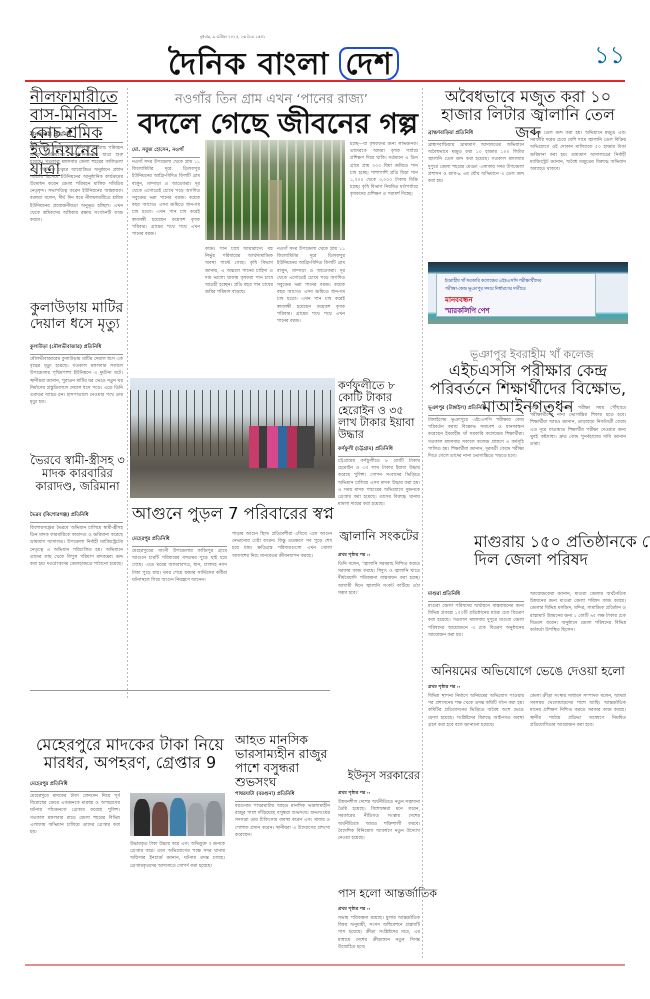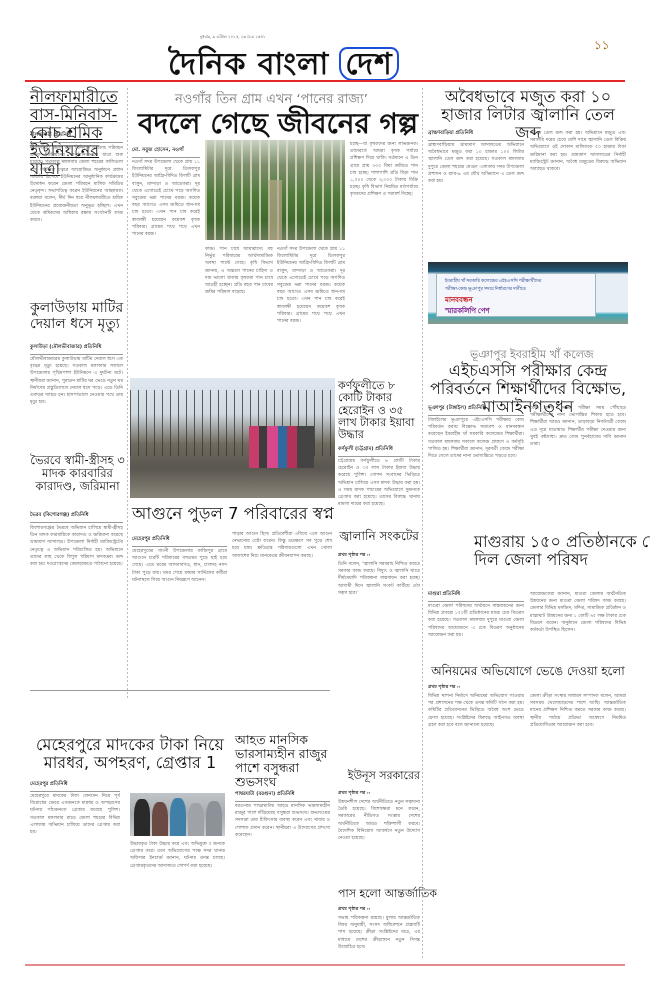--- a/index.html
+++ b/index.html
@@ -3,21 +3,21 @@
 <meta charset="utf-8">
 <style>
   * { box-sizing: border-box; margin: 0; padding: 0; }
   html, body { width: 650px; height: 999px; background: #ffffff; overflow: hidden; }
   body { position: relative; font-family: "DejaVu Serif", serif; color: #1a1a1a; }
 
   .masthead { position: absolute; left: 0; top: 0; width: 650px; height: 82px; }
   .dateline { position: absolute; left: 200px; top: 34px; font-size: 4px; color: #444; white-space: nowrap; }
   .logo { position: absolute; left: 168px; top: 40px; font-family: "DejaVu Sans", sans-serif; font-weight: bold; font-size: 30px; letter-spacing: 1px; color: #111; white-space: nowrap; }
   .logo .boxed { display: inline-block; border: 2px solid #1d4ed8; border-radius: 8px 8px 14px 14px; padding: 0 4px; margin-left: 10px; line-height: 30px; }
-  .pagenum { position: absolute; left: 594px; top: 36px; font-size: 12px; color: #a16207; }
+  .pagenum { position: absolute; left: 594px; top: 36px; font-size: 24px; color: #0369a1; }
   .redrule { position: absolute; left: 25px; top: 80px; width: 600px; height: 2px; background: #e2262a; }
   .redrule-bottom { position: absolute; left: 25px; top: 964px; width: 600px; height: 2px; background: #e48b8e; }
 
   .head { position: absolute; font-family: "DejaVu Sans", sans-serif; color: #111; line-height: 1.12; }
   .kicker { position: absolute; font-family: "DejaVu Sans", sans-serif; color: #777; font-size: 13px; white-space: nowrap; }
   .byline { position: absolute; font-family: "DejaVu Sans", sans-serif; font-size: 5px; font-weight: bold; color: #333; border-bottom: 1px solid #999; padding-bottom: 3px; }
   .body-text { position: absolute; font-size: 4.6px; line-height: 7.2px; color: #555; text-align: justify; overflow: hidden; }
   .contd { position: absolute; font-family: "DejaVu Sans", sans-serif; font-size: 4.5px; font-weight: bold; color: #333; }
   .vrule { position: absolute; width: 1px; background: repeating-linear-gradient(to bottom, #bbb 0 2px, transparent 2px 4px); }
   .hrule { position: absolute; height: 1px; background: #999; }
@@ -112,21 +112,21 @@
 <div class="byline" style="left:428px;top:590px;width:96px;">মাগুরা প্রতিনিধি</div>
 <div class="body-text" style="left:428px;top:602px;width:96px;height:58px;">মাগুরা জেলা পরিষদের অর্থায়নে বাস্তবায়নের জন্য বিভিন্ন প্রকল্পে ১৫০টি প্রতিষ্ঠানের মাঝে চেক বিতরণ করা হয়েছে। গতকাল মঙ্গলবার দুপুরে মাগুরা জেলা পরিষদের আয়োজনে এ চেক বিতরণ অনুষ্ঠানের আয়োজন করা হয়।</div>
 <div class="body-text" style="left:530px;top:590px;width:96px;height:70px;">আয়োজকেরা জানান, মাগুরা জেলার অর্থনৈতিক উন্নয়নের জন্য মাগুরা জেলা পরিষদ কাজ করছে। জেলার বিভিন্ন মসজিদ, মন্দির, সামাজিক প্রতিষ্ঠান ও রাস্তাঘাট উন্নয়নের জন্য ১ কোটি ৬৫ লক্ষ টাকার চেক বিতরণ করেন। অনুষ্ঠানে জেলা পরিষদের বিভিন্ন কর্মকর্তা উপস্থিত ছিলেন।</div>
 
 <div class="head" style="left:428px;top:665px;width:200px;font-size:12px;text-align:center;white-space:nowrap;">অনিয়মের অভিযোগে ভেঙে দেওয়া হলো</div>
 <div class="contd" style="left:428px;top:684px;">প্রথম পৃষ্ঠার পর ››</div>
 <div class="body-text" style="left:428px;top:692px;width:96px;height:270px;">বিভিন্ন স্থাপনা নির্মাণে অনিয়মের অভিযোগ পাওয়ার পর প্রশাসনের পক্ষ থেকে তদন্ত কমিটি গঠন করা হয়। কমিটির প্রতিবেদনের ভিত্তিতে অবৈধ অংশ ভেঙে ফেলা হয়েছে। সংশ্লিষ্টদের বিরুদ্ধে আইনগত ব্যবস্থা গ্রহণ করা হবে বলে জানানো হয়েছে।</div>
 <div class="body-text" style="left:530px;top:692px;width:96px;height:270px;">জেলা ক্রীড়া সংস্থার সাধারণ সম্পাদক বলেন, আমরা সবসময় খেলোয়াড়দের পাশে আছি। আন্তর্জাতিক মানের প্রশিক্ষণ নিশ্চিত করতে সরকার কাজ করছে। স্থানীয় পর্যায়ে প্রতিভা অন্বেষণে নিয়মিত প্রতিযোগিতার আয়োজন করা হবে।</div>
 
 <div class="hrule" style="left:30px;top:690px;width:300px;"></div>
-<div class="head" style="left:30px;top:736px;width:200px;font-size:16px;text-align:center;">মেহেরপুরে মাদকের টাকা নিয়ে মারধর, অপহরণ, গ্রেপ্তার 1</div>
+<div class="head" style="left:30px;top:736px;width:200px;font-size:16px;text-align:center;">মেহেরপুরে মাদকের টাকা নিয়ে মারধর, অপহরণ, গ্রেপ্তার 9</div>
 <div class="byline" style="left:30px;top:780px;width:90px;">মেহেরপুর প্রতিনিধি</div>
 <div class="body-text" style="left:30px;top:792px;width:90px;height:170px;">মেহেরপুরে মাদকের টাকা লেনদেন নিয়ে পূর্ব বিরোধের জেরে একজনকে মারধর ও অপহরণের ঘটনায় পাঁচজনকে গ্রেপ্তার করেছে পুলিশ। গতকাল মঙ্গলবার রাতে জেলা শহরের বিভিন্ন এলাকায় অভিযান চালিয়ে তাদের গ্রেপ্তার করা হয়।</div>
 
 <div class="photo photo-arrest" style="left:130px;top:793px;width:95px;height:43px;">
   <div class="p" style="left:4%;height:85%;background:#2a2a2a;"></div>
   <div class="p" style="left:23%;height:78%;background:#6b4a44;"></div>
   <div class="p" style="left:42%;height:88%;background:#3f7fa8;"></div>
   <div class="p" style="left:61%;height:76%;background:#9fa3a8;"></div>
   <div class="p" style="left:80%;height:82%;background:#8c9298;"></div>
 </div>

